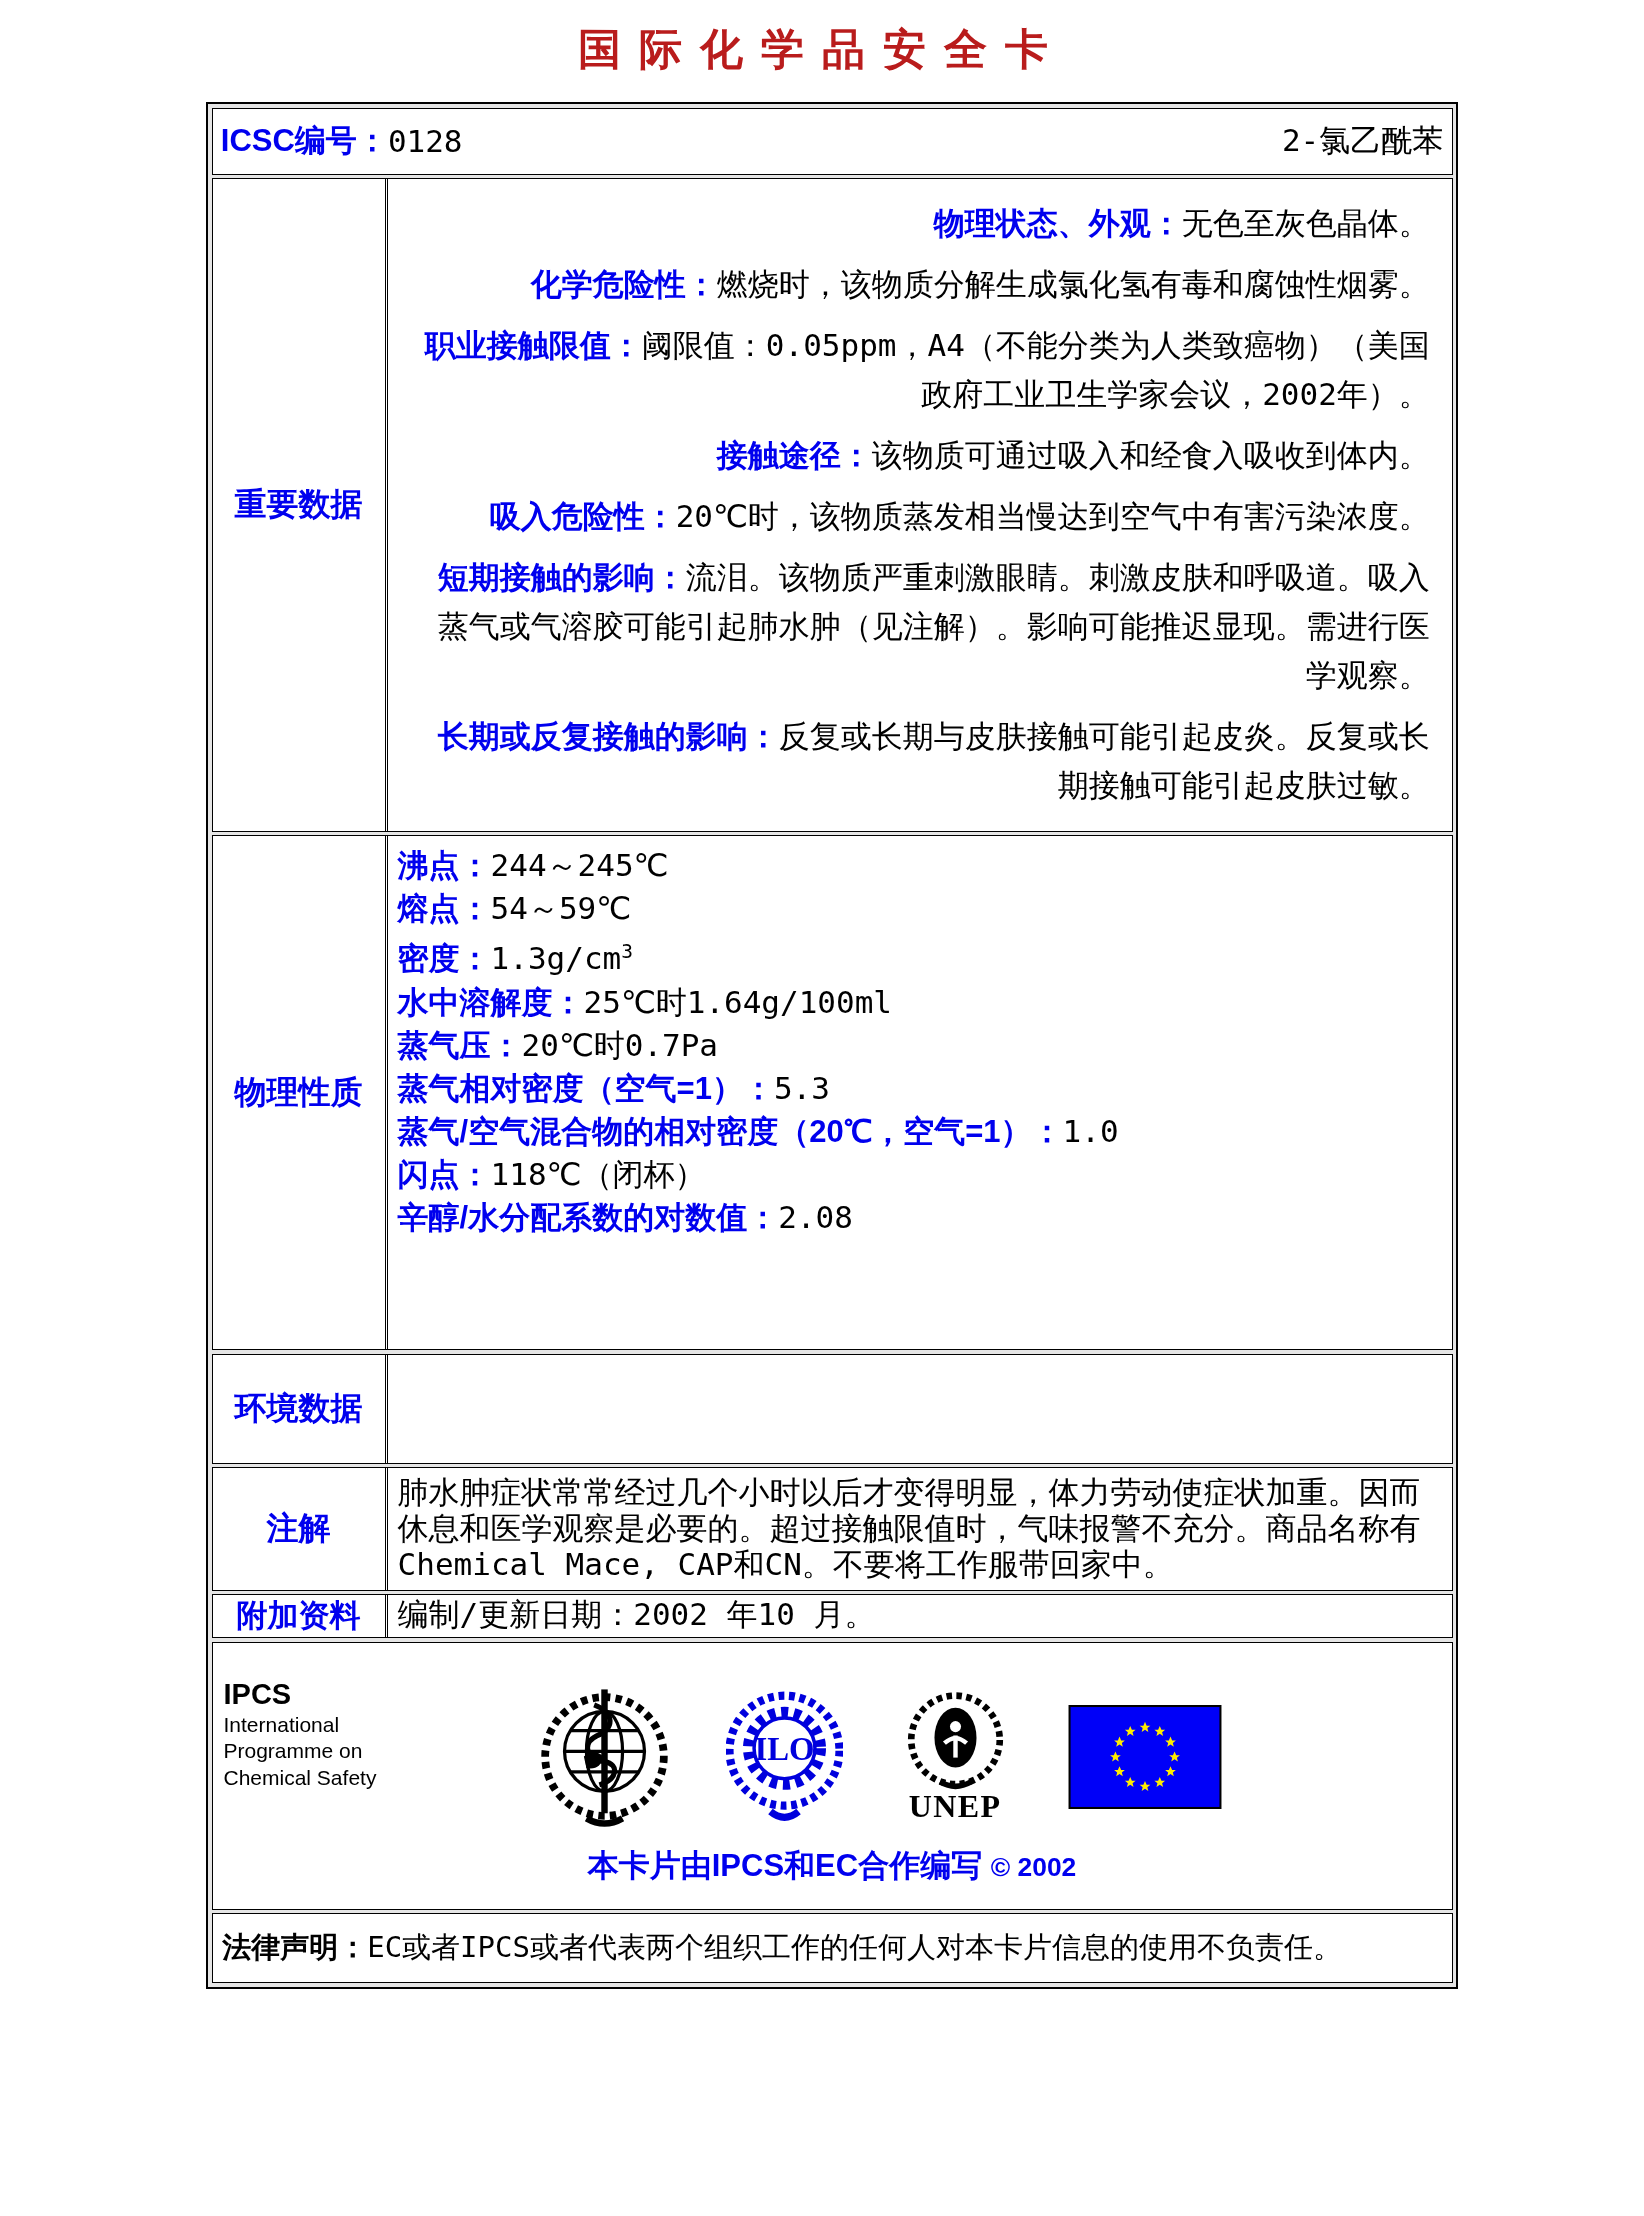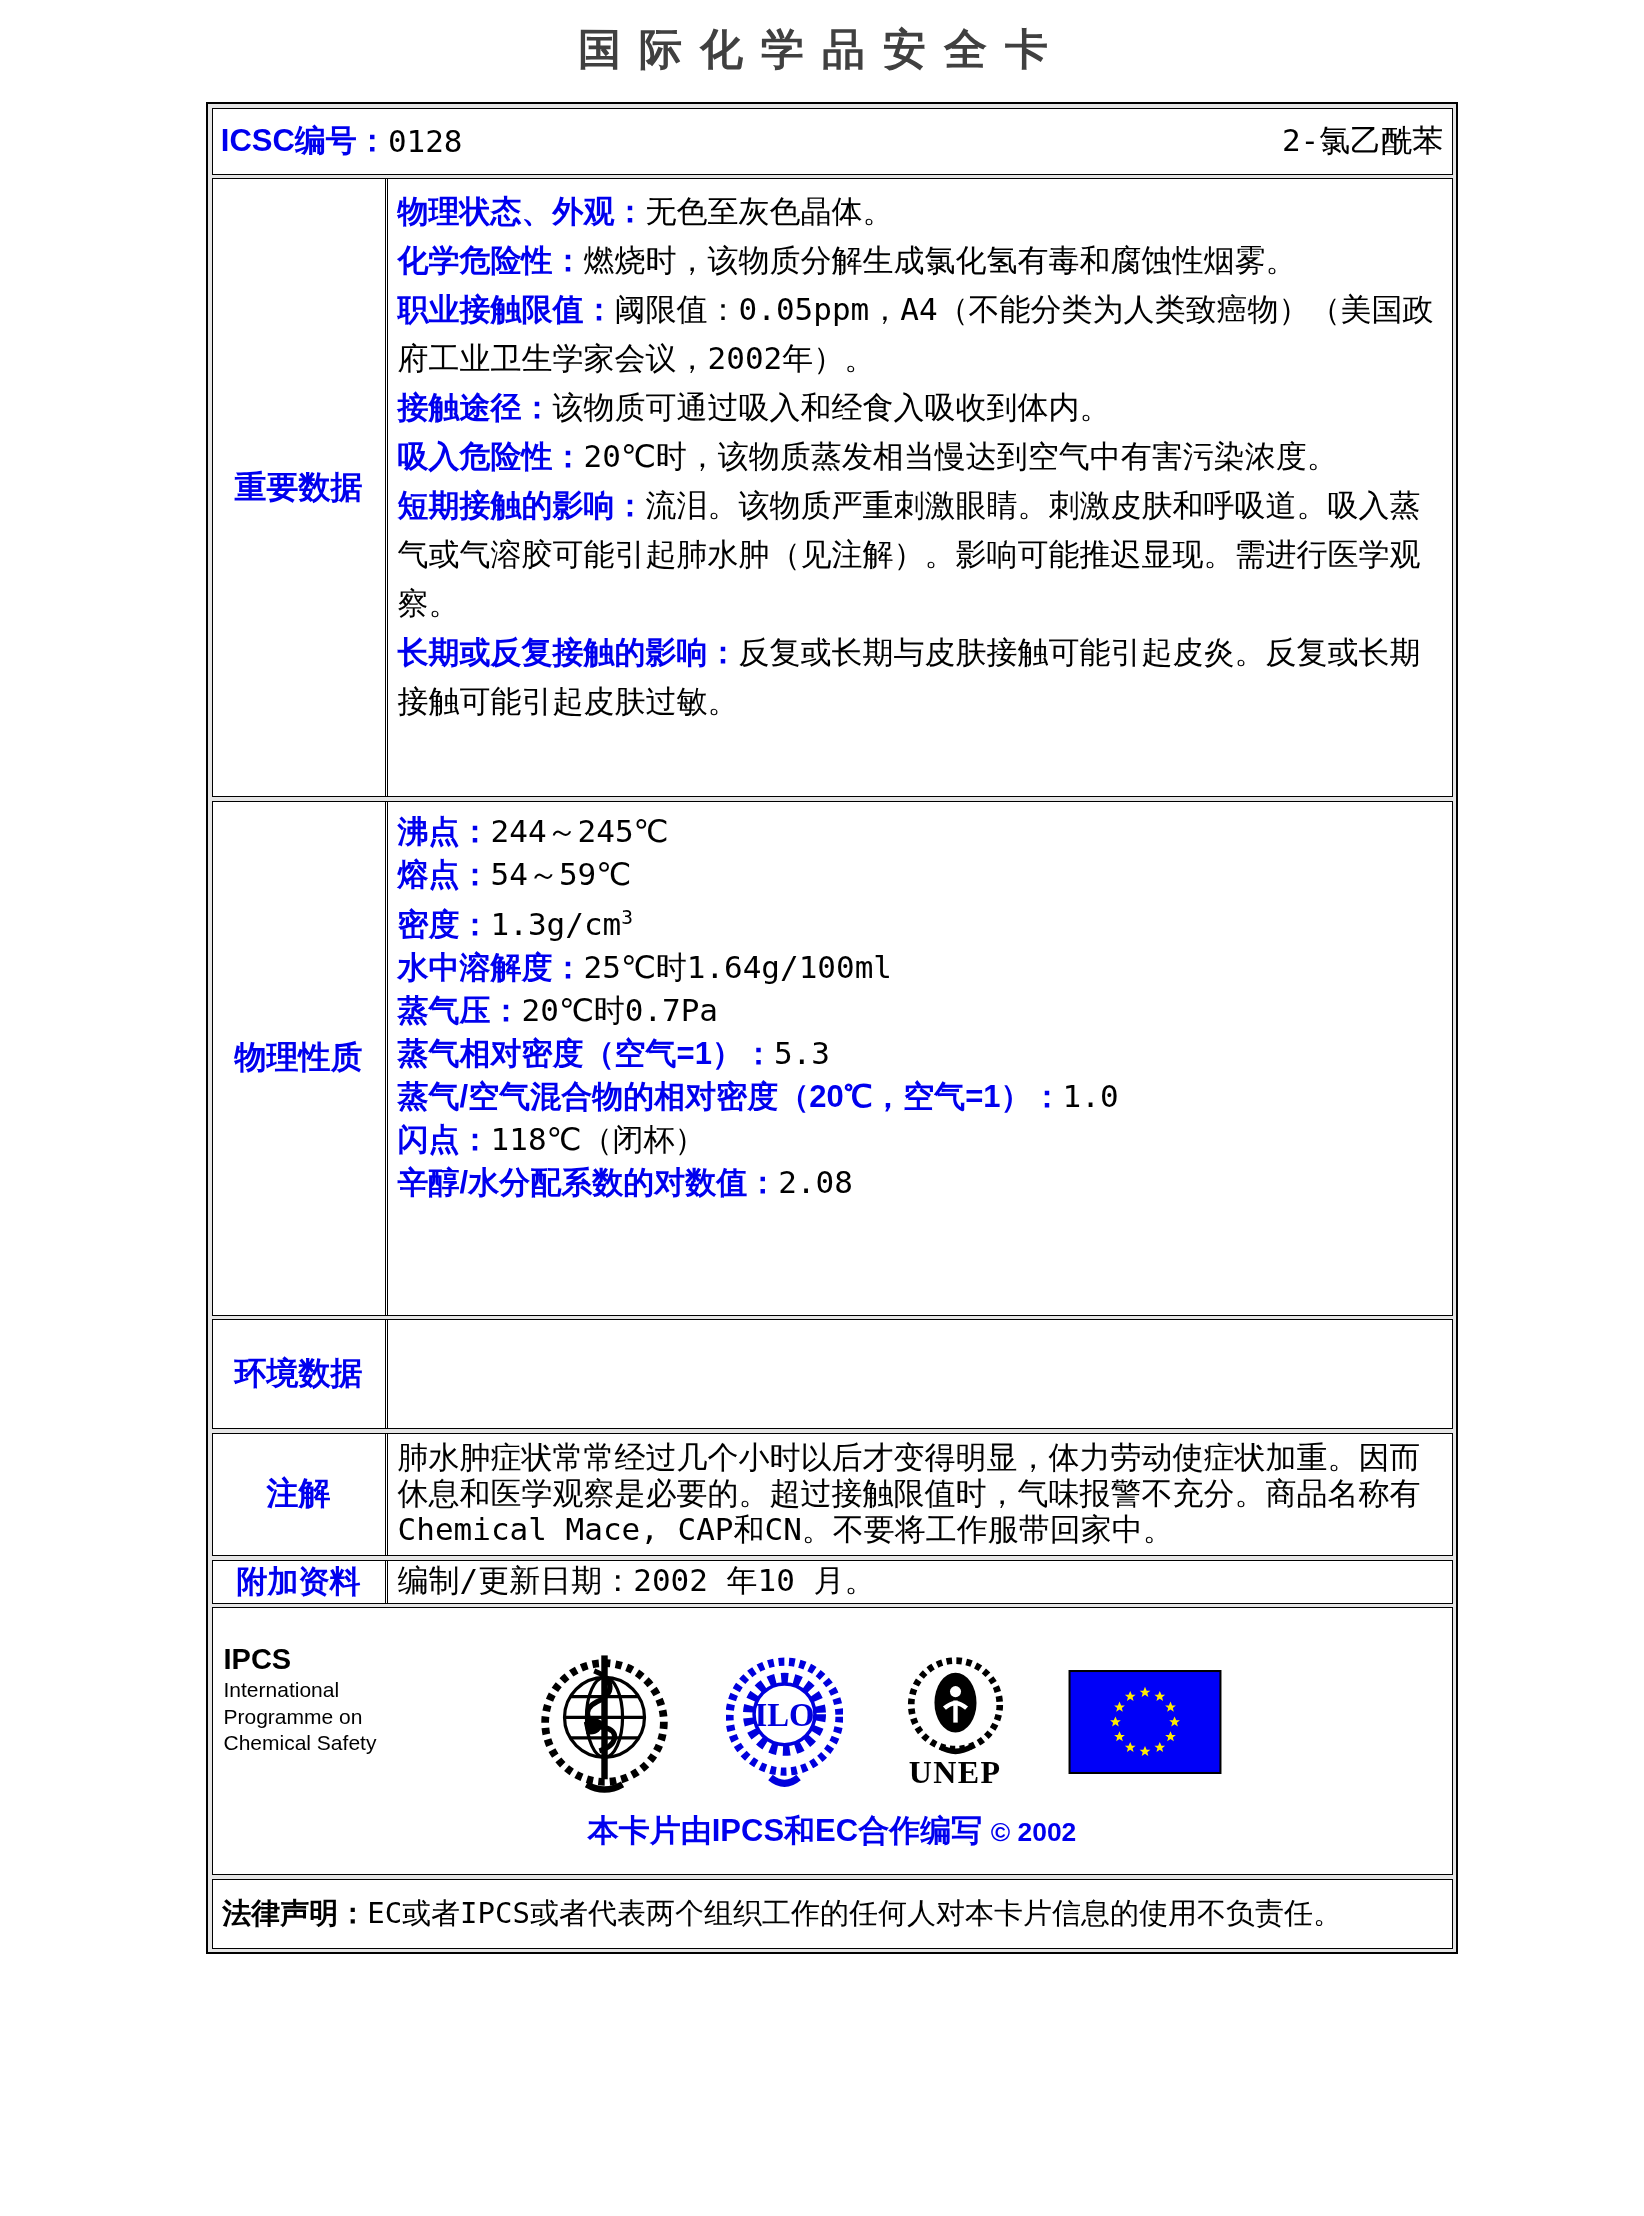--- a/index.html
+++ b/index.html
@@ -1,35 +1,35 @@
 <!DOCTYPE html>
 <html style="font-size:11px"><head>
 <meta charset="utf-8">
 <style>
   html,body{margin:0;padding:0;background:#fff;}
   body{width:1644px;height:2216px;position:relative;
        font-family:"DejaVu Sans Mono","DejaVu Sans",monospace;color:#000;}
   .doc-title{position:absolute;top:21px;left:0;width:100%;text-align:center;
        font-family:"DejaVu Serif",serif;font-weight:bold;font-size:43px;
-       letter-spacing:18px;color:#404040;}
+       letter-spacing:18px;color:#b91c1c;}
   .card{position:absolute;left:206px;top:102px;width:1252px;box-sizing:border-box;
        border:2.8px solid #000;padding:3.5px;background:#e5e5e5;}
   .sec{border:1.4px solid #000;margin-bottom:3.5px;display:flex;box-sizing:border-box;background:#fff;}
   .sec:last-child{margin-bottom:0;}
   .label-cell{width:172px;flex:none;border-right:1.4px solid #000;margin-right:1.4px;
        display:flex;align-items:center;justify-content:center;text-align:center;
        color:#0000ee;font-family:"Liberation Sans",sans-serif;font-weight:bold;font-size:32px;}
   .content-cell{flex:1;border-left:1.4px solid #000;padding:8.3px 9.7px;font-size:31px;box-sizing:border-box;min-width:0;}
   .lbl{color:#0000ee;font-family:"Liberation Sans",sans-serif;font-weight:bold;}
   
   .sec-header{height:67px;align-items:center;padding:0 8.3px;font-size:31px;}
   .hdr-name{margin-left:auto;}
   
   .sec-important{min-height:619px;}
-  .sec-important .content-cell p{margin:0;line-height:49px;}
+  .sec-important .content-cell p{margin:12px;line-height:49px;text-align:right;}
   .sec-physical{min-height:515px;}
   .sec-physical .content-cell p{margin:0;line-height:43px;}
   .sec-env{min-height:110px;}
   .sec-notes{min-height:108px;}
   .sec-notes .content-cell{line-height:36px;padding-top:5.6px;}
   .sec-additional{min-height:39px;}
   .sec-additional .content-cell{padding-top:2.8px;padding-bottom:2.8px;line-height:33px;}
   .sec-additional .label-cell{font-size:31px;}
   
   .sec-footer{min-height:224px;display:block;position:relative;padding:22px 0;}

